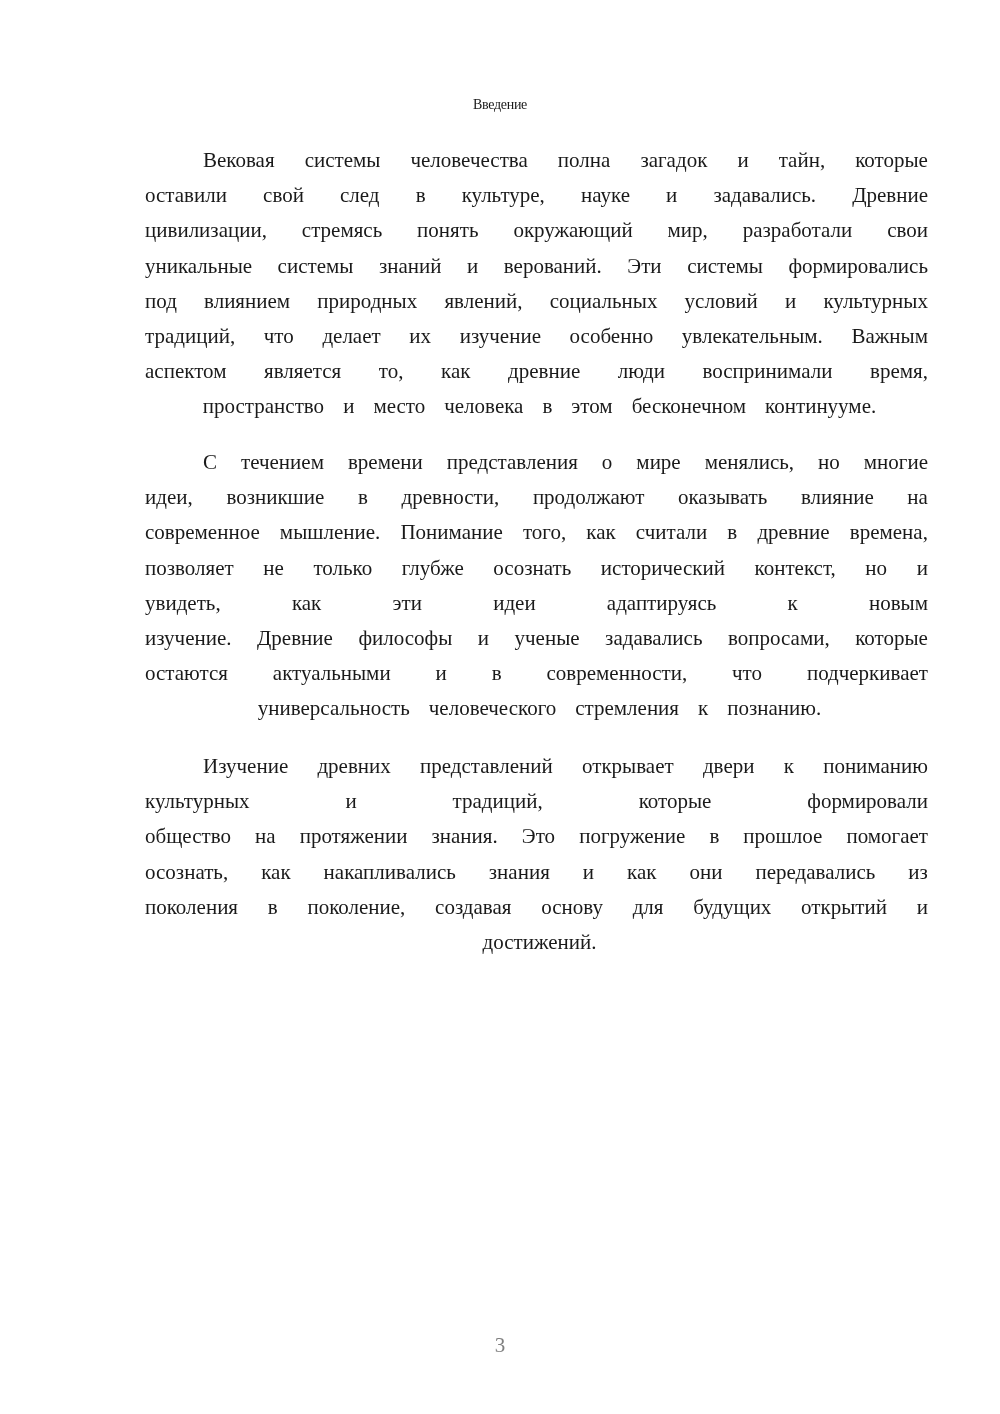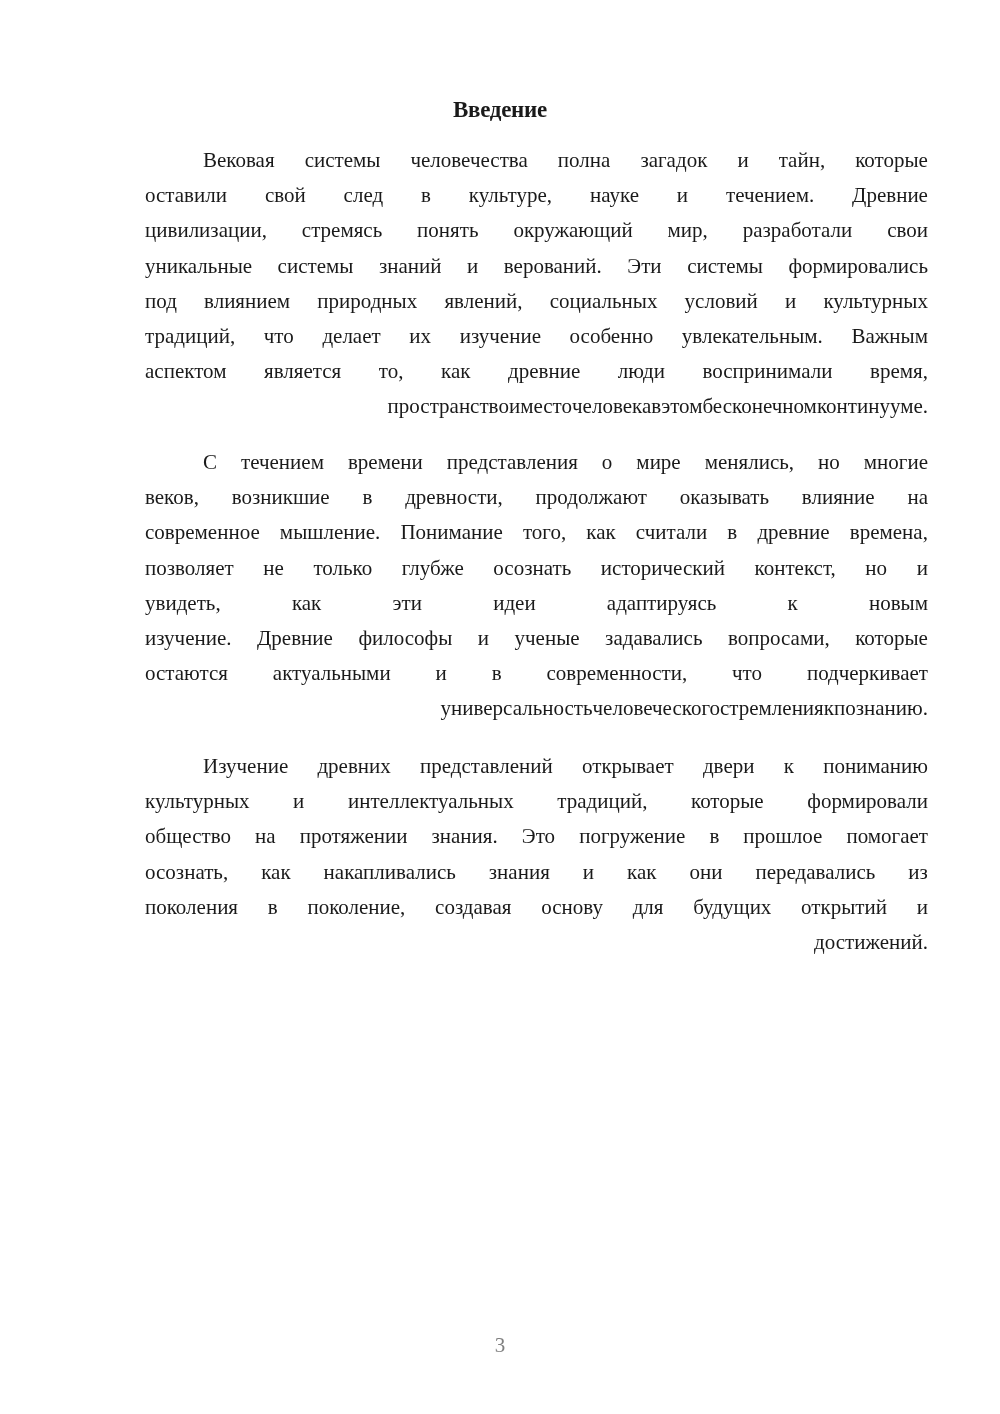--- a/index.html
+++ b/index.html
@@ -1,28 +1,28 @@
 <!DOCTYPE html>
 <html><head>
 <meta charset="utf-8">
 <style>
   html, body { margin:0; padding:0; background:#ffffff; }
   body { width:1000px; height:1414px; position:relative; overflow:hidden;
          font-family:"Liberation Serif", "DejaVu Serif", serif; color:#1a1a1a; }
   .title { position:absolute; top:97px; left:0; width:1000px; text-align:center;
-           font-size:23px; font-weight:bold; letter-spacing:-0.3px; }
+           font-size:14px; font-weight:normal; letter-spacing:-0.3px; }
   .para { position:absolute; left:145px; width:783px; }
   .line { display:block; height:35.2px; line-height:35.2px; font-size:21px;
           text-align:justify; text-align-last:justify; white-space:nowrap; }
   .line.last { text-align-last:left; }
   .pagenum { position:absolute; top:1333px; left:0; width:1000px; text-align:center;
              font-size:21px; color:#808080; }
   
   .j { display:flex; justify-content:space-between; }
-  .j.last { justify-content:flex-end; gap:0;margin-left:6px; }
+  .j.last { justify-content:center; gap:19px;margin-left:6px; }
 </style>
 </head>
 <body>
 
 <div class="title">Введение</div>
 
 <div class="para" id="p0" style="top:143px;">
     <div class="line j" style="padding-left: 58px;">
       <span>Вековая</span>
       <span>системы</span>
@@ -34,21 +34,21 @@
       <span>которые</span>
     </div>
     <div class="line j">
       <span>оставили</span>
       <span>свой</span>
       <span>след</span>
       <span>в</span>
       <span>культуре,</span>
       <span>науке</span>
       <span>и</span>
-      <span>течением.</span>
+      <span>задавались.</span>
       <span>Древние</span>
     </div>
     <div class="line j">
       <span>цивилизации,</span>
       <span>стремясь</span>
       <span>понять</span>
       <span>окружающий</span>
       <span>мир,</span>
       <span>разработали</span>
       <span>свои</span>
@@ -110,21 +110,21 @@
       <span>течением</span>
       <span>времени</span>
       <span>представления</span>
       <span>о</span>
       <span>мире</span>
       <span>менялись,</span>
       <span>но</span>
       <span>многие</span>
     </div>
     <div class="line j">
-      <span>веков,</span>
+      <span>идеи,</span>
       <span>возникшие</span>
       <span>в</span>
       <span>древности,</span>
       <span>продолжают</span>
       <span>оказывать</span>
       <span>влияние</span>
       <span>на</span>
     </div>
     <div class="line j">
       <span>современное</span>
@@ -190,21 +190,20 @@
       <span>древних</span>
       <span>представлений</span>
       <span>открывает</span>
       <span>двери</span>
       <span>к</span>
       <span>пониманию</span>
     </div>
     <div class="line j">
       <span>культурных</span>
       <span>и</span>
-      <span>интеллектуальных</span>
       <span>традиций,</span>
       <span>которые</span>
       <span>формировали</span>
     </div>
     <div class="line j">
       <span>общество</span>
       <span>на</span>
       <span>протяжении</span>
       <span>знания.</span>
       <span>Это</span>

